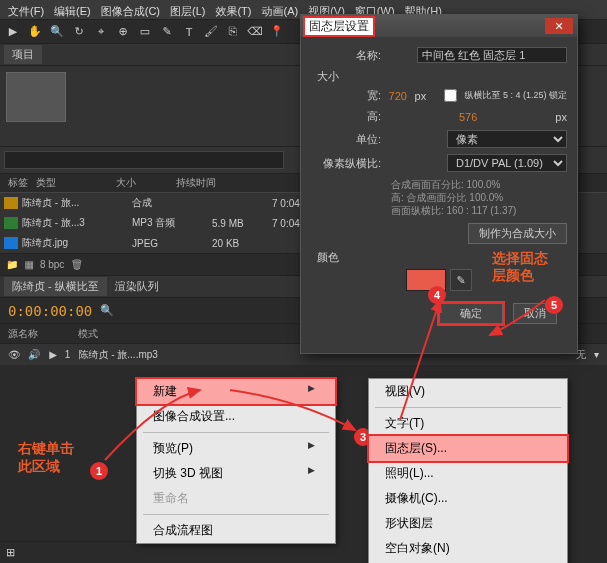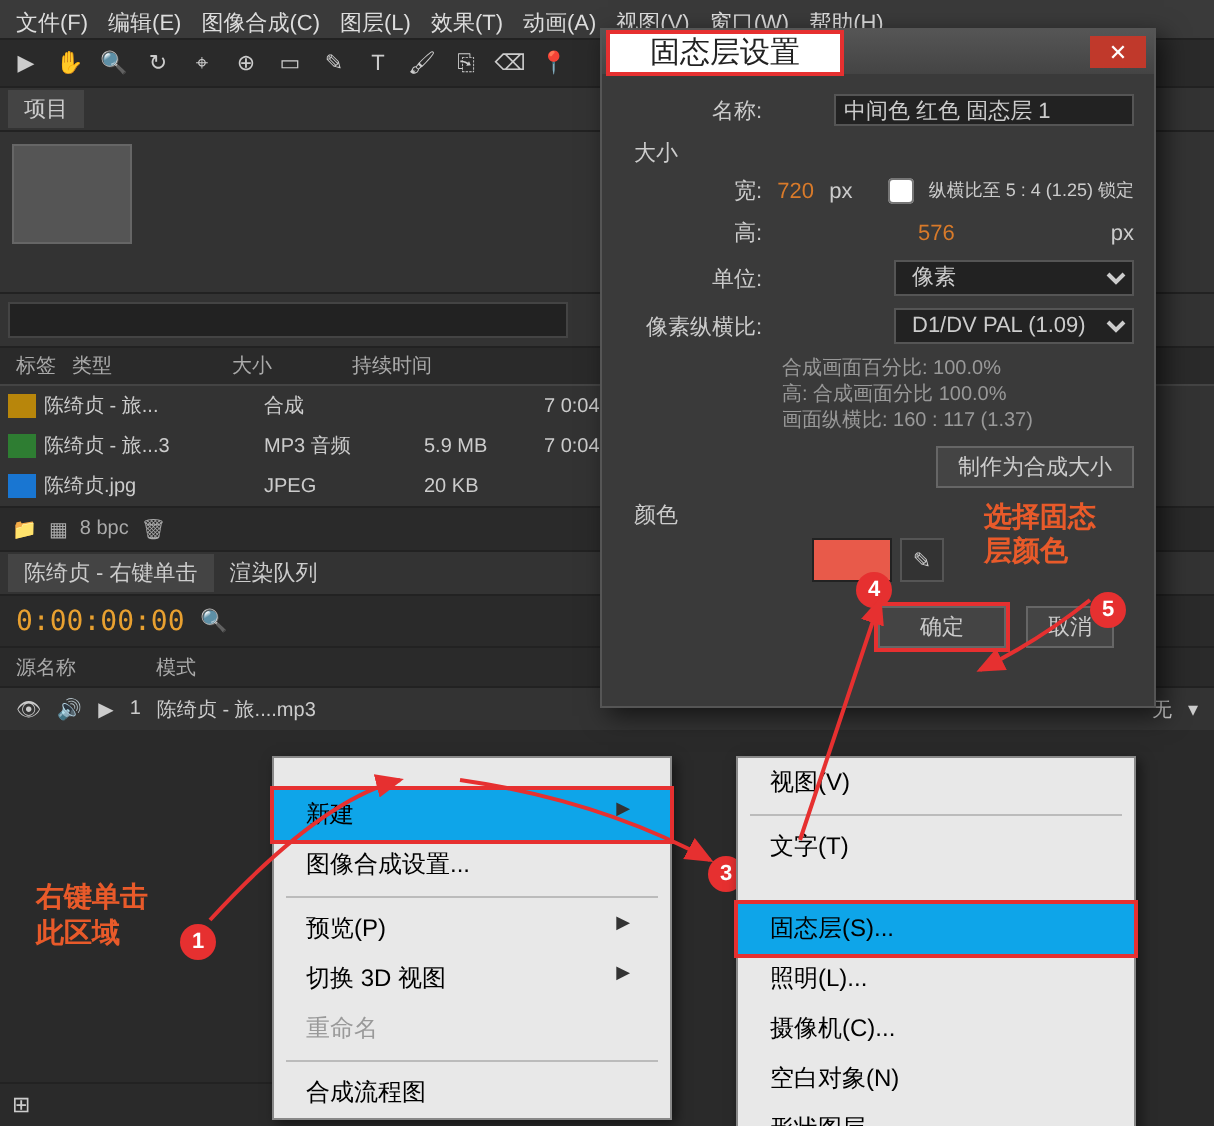--- a/index.html
+++ b/index.html
@@ -34,29 +34,29 @@
 .tl-cols { background: #2a2a2a; height: 20px; display: flex; align-items: center; padding: 0 8px; font-size: 10px; color: #aaa; gap: 40px; border-top: 1px solid #222; }
 .tl-row { background: #333; height: 22px; display: flex; align-items: center; padding: 0 8px; font-size: 10px; color: #ccc; gap: 8px; border-top: 1px solid #222; }
 .hint-area { position: absolute; left: 18px; top: 439px; color: #e85a2a; font-size: 14px; font-weight: bold; line-height: 1.3; }
 .badge { display: inline-flex; width: 18px; height: 18px; background: #e63030; border-radius: 50%; color: #fff; font-size: 11px; align-items: center; justify-content: center; font-weight: bold; }
 .badge1 { position: absolute; left: 90px; top: 462px; }
 .badge2 { position: absolute; left: 210px; top: 384px; }
 .badge3 { position: absolute; left: 354px; top: 428px; }
 
 .ctx-menu { position: absolute; background: #e8e8e8; border: 1px solid #888; box-shadow: 2px 2px 6px rgba(0,0,0,0.5); color: #000; font-size: 12px; }
 .ctx-menu .item { padding: 4px 20px 4px 16px; display: flex; justify-content: space-between; gap: 20px; }
-.ctx-menu .item.hl { background: #0ea5e9; outline: 2px solid #e63030; margin-top: 16px; }
+.ctx-menu .item.hl { background: #fca5a5; outline: 2px solid #e63030; }
 .ctx-menu .item.arrow::after { content: "▶"; font-size: 9px; color: #333; }
 .ctx-menu .sep { height: 1px; background: #bbb; margin: 3px 6px; }
 .menu1 { left: 136px; top: 378px; width: 200px; }
 .menu2 { left: 368px; top: 378px; width: 200px; }
 
 .dialog { position: absolute; left: 300px; top: 14px; width: 278px; height: 340px; background: #3a3a3a; border: 1px solid #555; box-shadow: 4px 4px 12px rgba(0,0,0,0.6); }
 .dialog-titlebar { height: 22px; background: linear-gradient(#555,#444); display: flex; align-items: center; padding: 0 4px; }
-.dialog-title { color: #222; background: #fff; outline: 2px solid #e63030; padding: 0 20px; font-size: 15px; }
+.dialog-title { color: #222; background: #fff; outline: 2px solid #e63030; padding: 0 4px; font-size: 12px; }
 .dialog-close { margin-left: auto; width: 28px; height: 16px; background: #c0392b; color: #fff; display: flex; align-items: center; justify-content: center; font-size: 11px; }
 .dialog-body { padding: 10px 10px 8px 10px; font-size: 11px; color: #ccc; }
 .dlg-row { display: flex; align-items: center; margin-bottom: 6px; gap: 6px; justify-content: space-between; }
 .dlg-label { width: 70px; text-align: right; color: #ccc; }
 .dlg-input { background: #222; border: 1px solid #555; color: #ccc; padding: 1px 4px; font-size: 11px; width: 150px; }
 .dlg-val { color: #d87a2a; }
 .dlg-select { background: #222; border: 1px solid #555; color: #ccc; padding: 1px 4px; font-size: 11px; width: 120px; }
 .dlg-sub { font-size: 10px; color: #999; margin-left: 80px; line-height: 1.3; }
 .dlg-btn { background: #444; border: 1px solid #666; color: #ccc; padding: 2px 10px; font-size: 11px; }
 .swatch { width: 40px; height: 22px; background: #e85a4a; border: 1px solid #222; }
@@ -145,21 +145,21 @@
 </div>
 
 <div class="panel-footer">
   <span>📁</span>
   <span>▦</span>
   <span>8 bpc</span>
   <span>🗑</span>
 </div>
 
 <div class="timeline-tabs">
-  <div class="tab active">陈绮贞 - 右键单击</div>
+  <div class="tab active">陈绮贞 - 纵横比至</div>
   <div class="tab">渲染队列</div>
 </div>
 <div class="timeline-head">
   <span class="timecode">0:00:00:00</span>
   <span>🔍</span>
 </div>
 <div class="tl-cols">
   <span>源名称</span>
   <span>模式</span>
 </div>
@@ -220,24 +220,24 @@
   <div class="item hl">
       <span>固态层(S)...</span>
     </div>
   <div class="item">
       <span>照明(L)...</span>
     </div>
   <div class="item">
       <span>摄像机(C)...</span>
     </div>
   <div class="item">
+      <span>形状图层</span>
+    </div>
+  <div class="item">
       <span>空白对象(N)</span>
-    </div>
-  <div class="item">
-      <span>形状图层</span>
     </div>
   <div class="item"></div>
 
 </div>
 
 <div class="dialog">
   <div class="dialog-titlebar">
     <span class="dialog-title">固态层设置</span>
     <div class="dialog-close">
         <span>✕</span>

